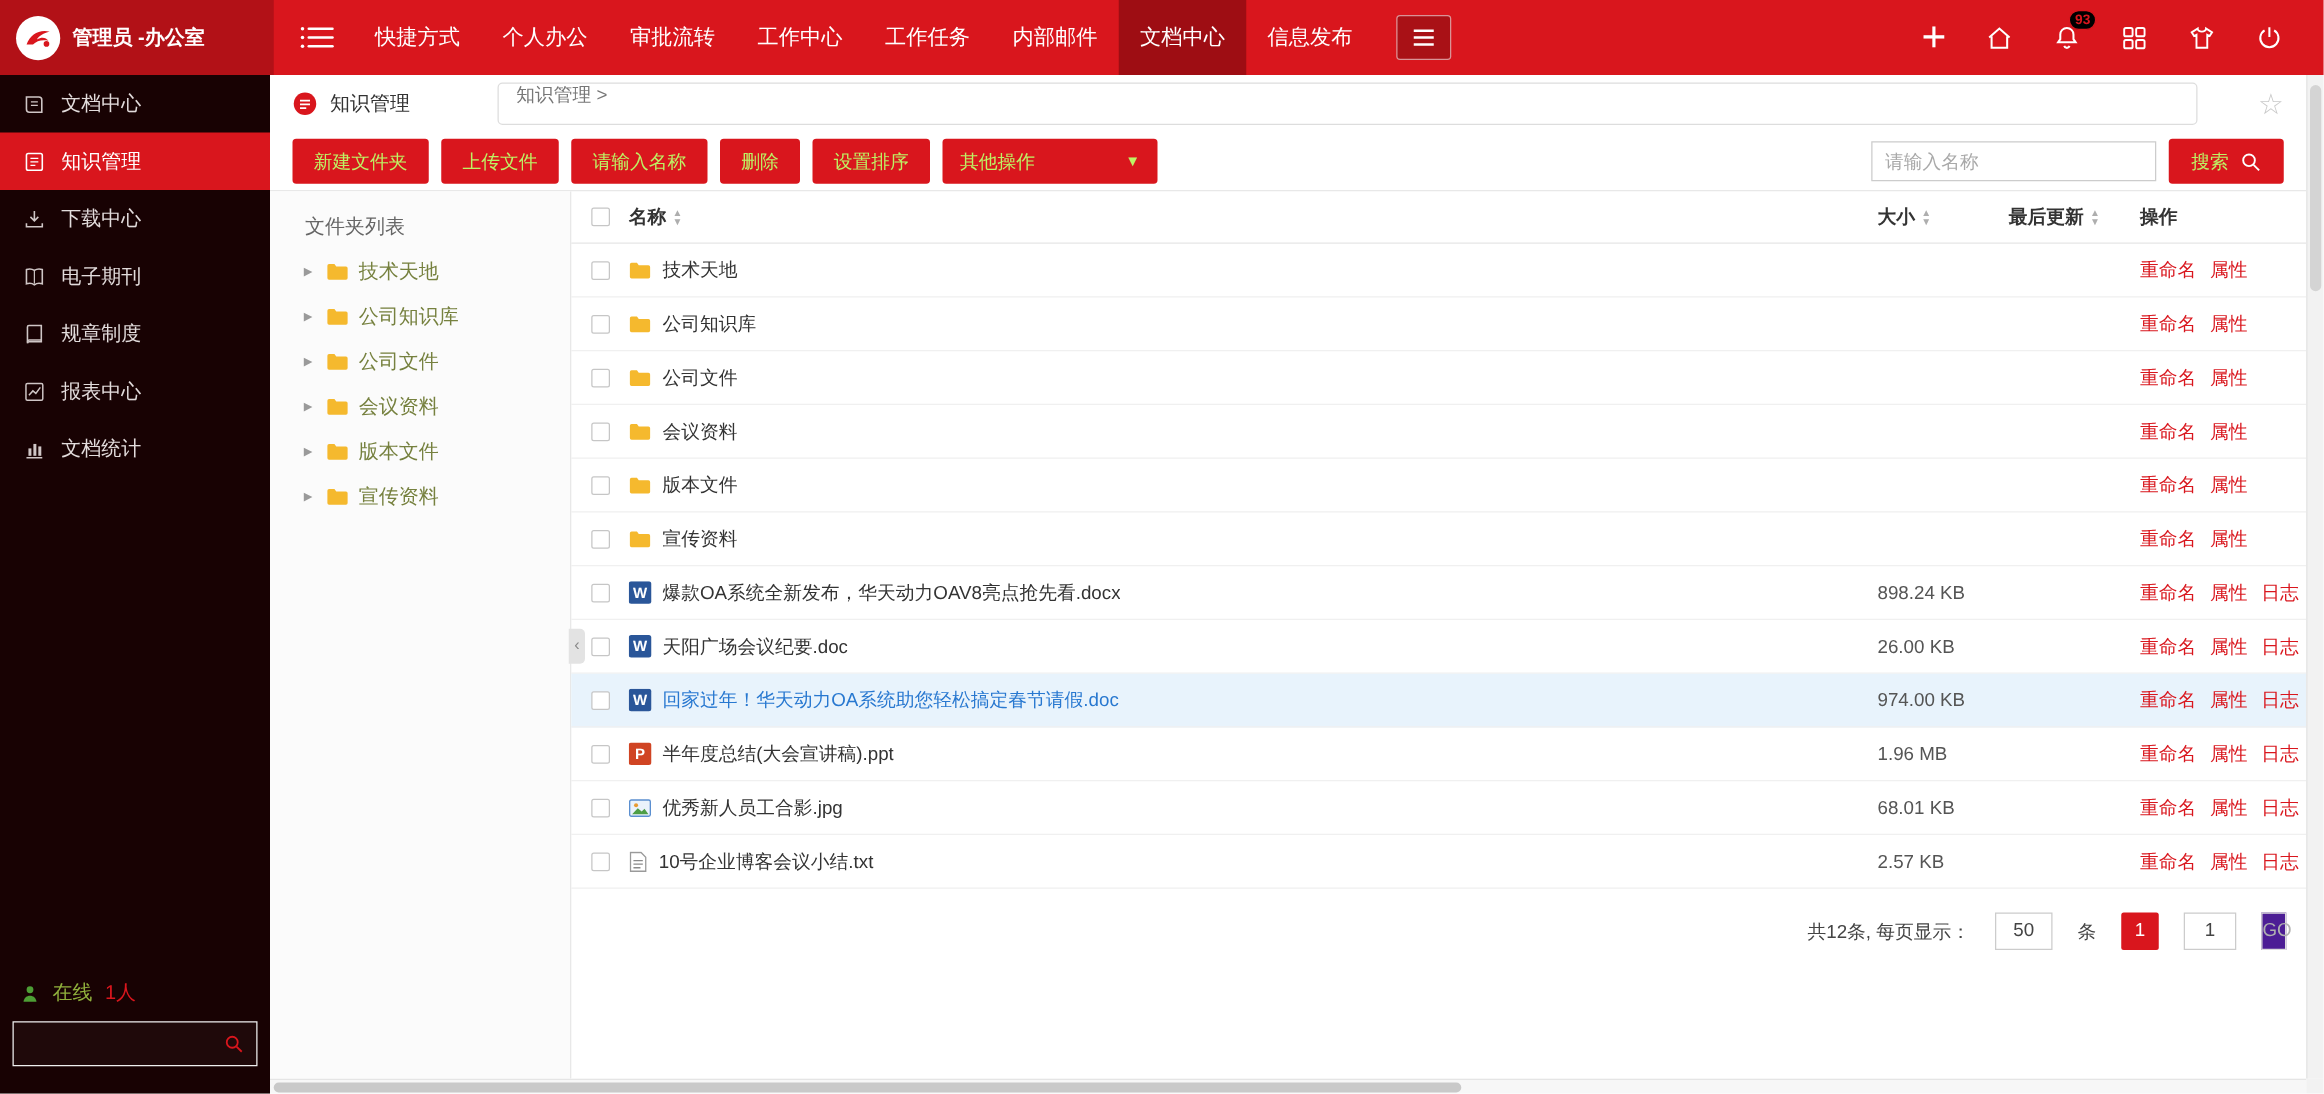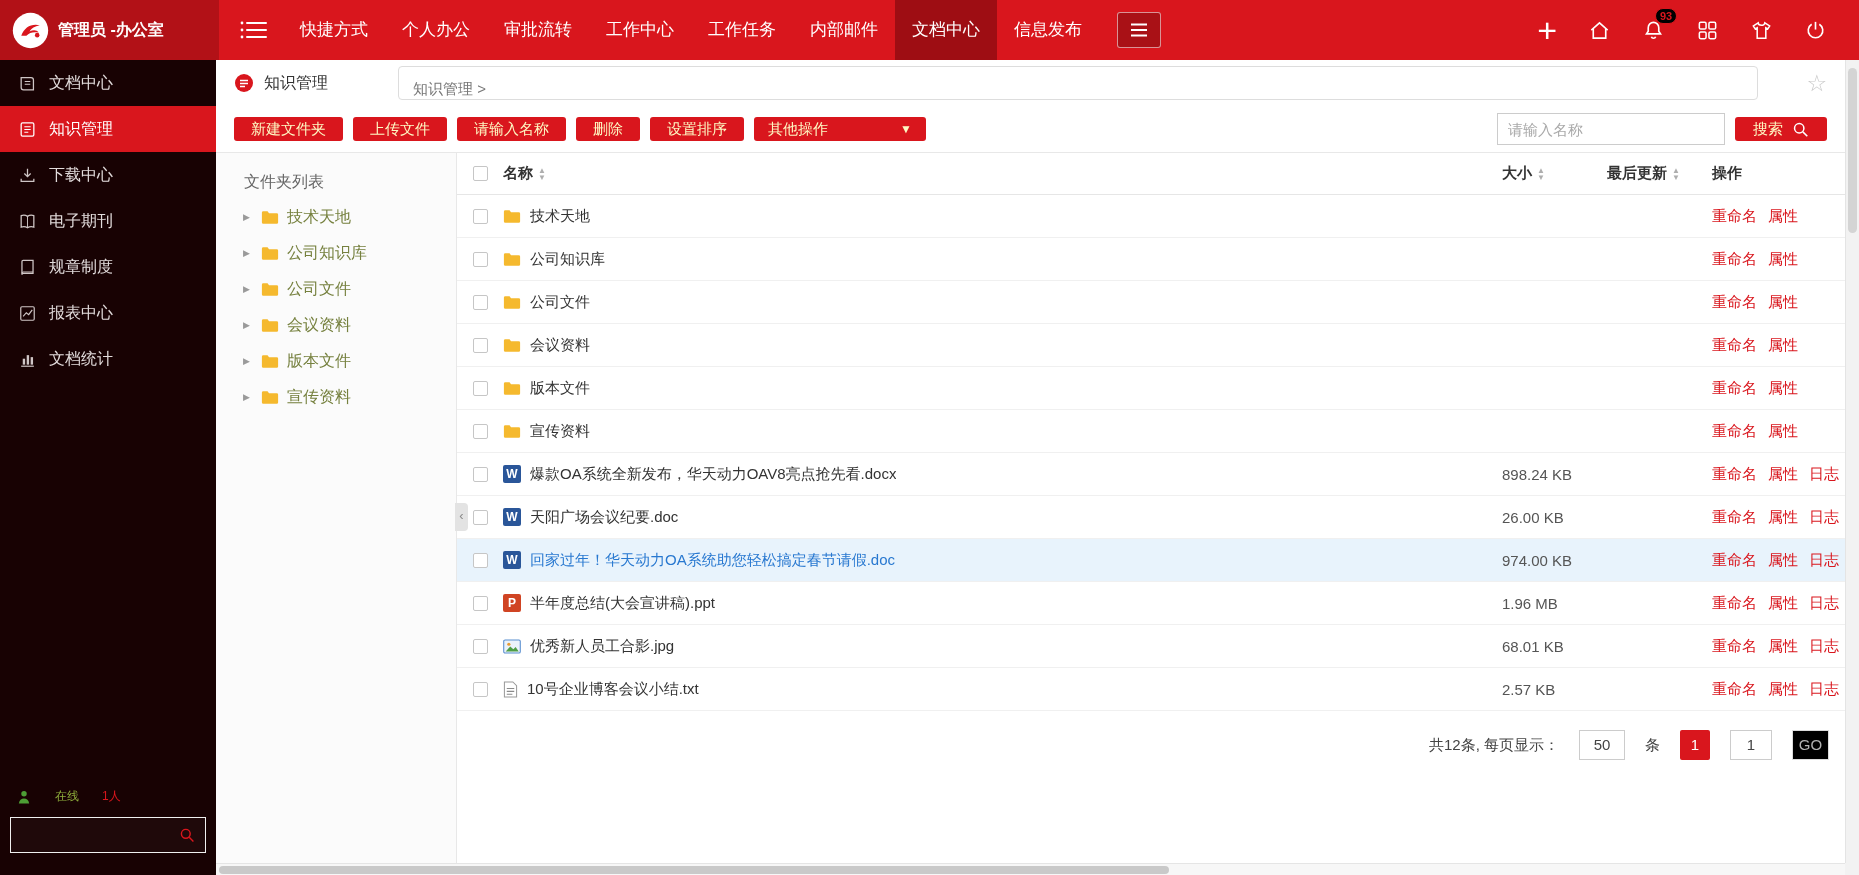--- a/index.html
+++ b/index.html
@@ -33,40 +33,40 @@
     padding:0 4px;line-height:14px}
 
   
   .sidebar{position:absolute;top:60px;left:0;width:216px;bottom:0;background:#180203;z-index:4}
   .side-item{height:46px;display:flex;align-items:center;gap:12px;padding:0 18px;
     color:#e2dcdc;font-size:16px;cursor:pointer}
   .side-item .icon svg{width:19px;height:19px;color:#cfc6c6}
   .side-item.active{background:var(--red);color:#fff}
   .side-item.active .icon svg{color:#fff}
   .sidebar-bottom{position:absolute;left:10px;right:10px;bottom:22px}
-  .online{display:flex;align-items:center;gap:23px;padding-left:6px;margin-bottom:12px;font-size:12px}
+  .online{display:flex;align-items:center;gap:10px;padding-left:6px;margin-bottom:12px;font-size:16px}
   .online-label{color:var(--online-green)}
   .online-count{color:var(--red)}
   .side-search{height:36px;border:1px solid #efefef;display:flex;align-items:center;
     padding:0 10px;background:rgba(255,255,255,.03)}
   .side-search input{flex:1;background:transparent;border:none;outline:none;color:#eee;font-size:15px;min-width:0}
 
   
   .main{position:absolute;top:60px;left:216px;right:14px;bottom:12px;background:#fff;
     display:flex;flex-direction:column}
   .content-header{height:46px;display:flex;align-items:center;padding:0 18px;flex:0 0 auto}
   .module-badge{display:inline-flex;margin-right:10px}
   .module-label{font-size:16px;color:#333;white-space:nowrap}
   .breadcrumb{flex:1;height:34px;border:1px solid #ddd;border-radius:4px;display:flex;
-    align-items:flex-end;padding:0 14px;color:#777;margin-left:70px;margin-right:48px;cursor:pointer}
+    align-items:flex-start;padding:0 14px;color:#777;margin-left:70px;margin-right:48px;cursor:pointer}
   .star{color:#c9c9c9;font-size:23px;cursor:pointer;line-height:1}
 
   .toolbar{height:46px;display:flex;align-items:center;padding:0 18px;gap:10px;flex:0 0 auto}
   .toolbar-buttons{display:flex;gap:10px}
-  .btn{background:var(--red);color:#fef9c3;border:none;height:24px;padding:0 17px;border-radius:3px;
+  .btn{background:var(--red);color:#bef264;border:none;height:36px;padding:0 17px;border-radius:3px;
     font-size:15px;cursor:pointer;font-family:inherit;white-space:nowrap}
   .btn-more{width:172px;display:flex;align-items:center;justify-content:space-between;padding:0 14px}
   .caret{font-size:12px}
   .spacer{flex:1}
   .name-input{width:228px;height:32px;border:1px solid #ccc;padding:0 10px;font-size:15px;
     color:#555;outline:none;font-family:inherit}
   .name-input::placeholder{color:#a9a9a9}
   .btn-search{display:flex;align-items:center;gap:9px;padding:0 18px}
 
   
@@ -98,21 +98,21 @@
     font-weight:bold;align-items:center;justify-content:center}
   .icon{display:inline-flex;align-items:center;flex:0 0 auto}
   .icon svg{display:block}
 
   .pagination{height:44px;margin-top:12px;display:flex;align-items:center;justify-content:flex-end;
     gap:20px;padding-right:16px;color:#444;font-size:15px}
   .page-size{width:46px;height:30px;border:1px solid #ccc;text-align:center;line-height:28px;cursor:pointer}
   .page-current{width:30px;height:30px;background:var(--red);color:#fff;text-align:center;
     line-height:30px;border-radius:2px;cursor:pointer}
   .page-input{width:42px;height:30px;border:1px solid #ccc;text-align:center;line-height:28px;cursor:text}
-  .go-btn{width:37px;height:30px;background:#000000;border:1px solid #dcdcdc;color:#b0b0b0;
+  .go-btn{width:20px;height:30px;background:#4c1d95;border:1px solid #dcdcdc;color:#b0b0b0;
     text-align:center;line-height:28px;cursor:pointer}
 
   .collapse-handle{position:absolute;left:239px;top:350px;width:13px;height:28px;background:#e3e3e3;
     border-radius:0 4px 4px 0;color:#8a8a8a;font-size:13px;line-height:26px;text-align:center;cursor:pointer}
 
   
   .v-scroll{position:absolute;right:0;top:60px;bottom:12px;width:14px;background:#f2f2f2;
     border-left:1px solid #e4e4e4;z-index:6}
   .v-thumb{position:absolute;left:2px;right:2px;top:8px;height:165px;background:#d4d4d4;border-radius:6px}
   .h-scroll{position:absolute;left:216px;right:14px;bottom:0;height:12px;background:#f7f7f7;

